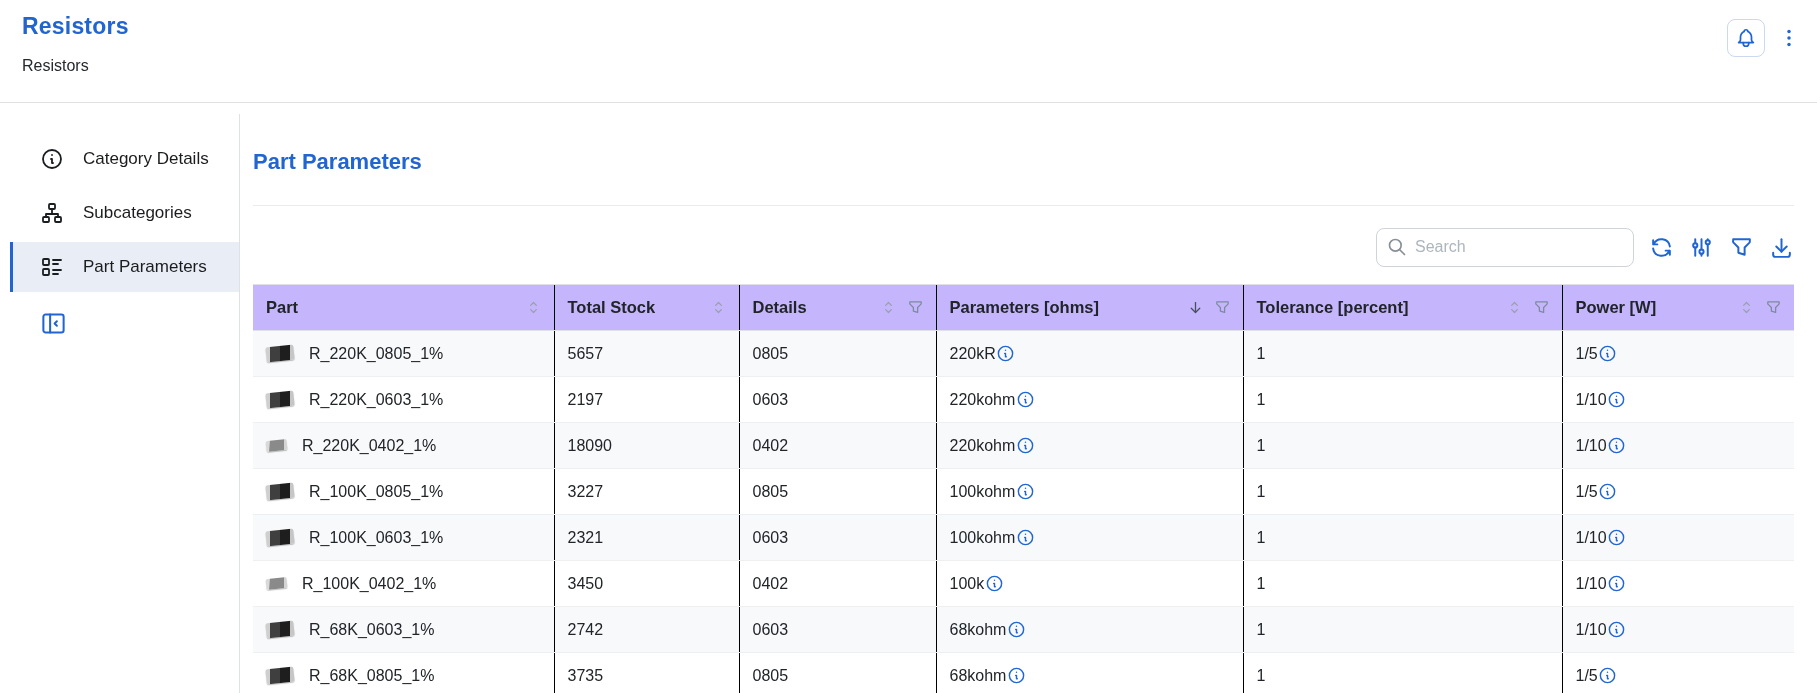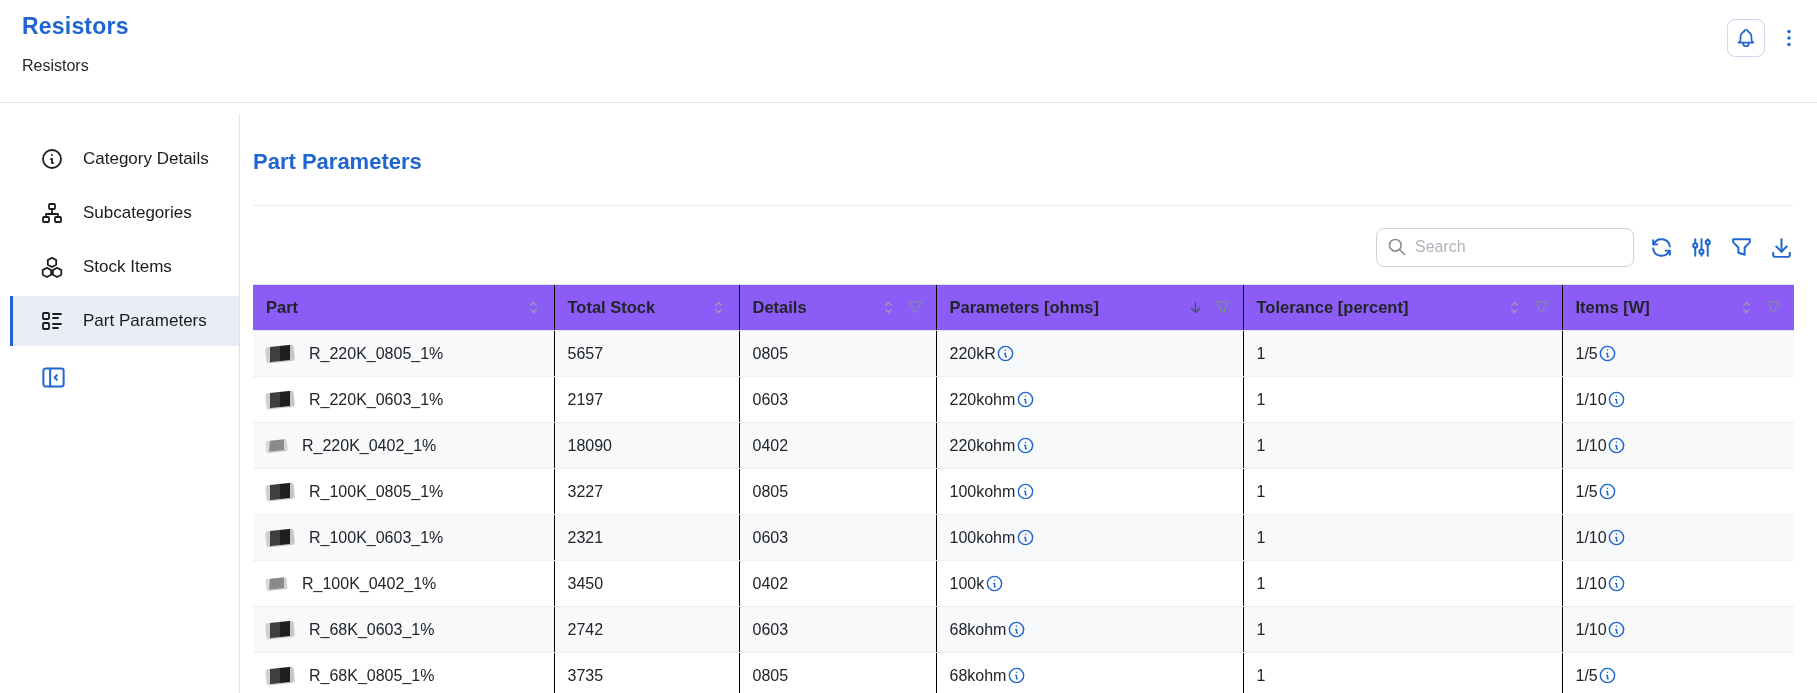--- a/index.html
+++ b/index.html
@@ -39,21 +39,21 @@
   .h-divider{margin-top:30px;border-top:1px solid #e9ecef;}
   .toolbar{margin-top:20px;display:flex;justify-content:flex-end;align-items:center;gap:15px;height:42px;}
   .search-box{width:258px;height:39px;border:1px solid #ced4da;border-radius:8px;display:flex;align-items:center;padding:0 10px;gap:8px;background:#fff;}
   .search-box svg{width:20px;height:20px;color:#868e96;flex:none;}
   .search-box input{border:none;outline:none;font-size:16px;width:100%;font-family:inherit;color:#495057;background:transparent;}
   .search-box input::placeholder{color:#adb5bd;}
   .tool-btn{background:none;border:none;padding:0;cursor:pointer;width:25px;height:25px;line-height:0;}
   .tool-btn svg{width:25px;height:25px;color:var(--accent);}
   
   table{width:1541px;border-collapse:collapse;table-layout:fixed;margin-top:16px;}
-  thead th{height:46px;border-top:1px solid var(--border);border-bottom:1px solid var(--border);font-size:16.5px;font-weight:700;text-align:left;padding:0 12px 0 13px;cursor:pointer;background:#8b5cf6;}
+  thead th{height:46px;border-top:1px solid var(--border);border-bottom:1px solid var(--border);font-size:16.5px;font-weight:700;text-align:left;padding:0 12px 0 13px;cursor:pointer;background:#c4b5fd;}
   th + th, td + td{border-left:1px solid #000000;}
   tbody td{height:46px;font-size:16px;padding:0 14px 0 13px;border-bottom:1px solid #edf0f3;}
   tbody tr:nth-child(odd){background:var(--row-stripe);}
   .th-inner{display:flex;align-items:center;justify-content:space-between;gap:6px;}
   .th-icons{display:flex;align-items:center;gap:10px;flex:none;}
   .sort-icon{width:17px;height:17px;color:#99a1aa;}
   .sort-active-icon{width:17px;height:17px;color:#454f59;}
   .funnel-wrap{line-height:0;cursor:pointer;}
   .funnel-icon-svg{width:17px;height:17px;color:#7e8b9d;}
   .part-inner{display:flex;align-items:center;gap:15px;cursor:pointer;}
@@ -102,28 +102,20 @@
         </div>
         <div class="nav-item">
           <svg class="nav-icon" viewBox="0 0 24 24" fill="none" stroke="currentColor" stroke-width="1.8" stroke-linecap="round" stroke-linejoin="round">
             <rect x="9" y="3" width="6" height="5" rx="1"></rect>
             <rect x="3" y="16" width="6" height="5" rx="1"></rect>
             <rect x="15" y="16" width="6" height="5" rx="1"></rect>
             <path d="M6 16v-3h12v3"></path>
             <path d="M12 8v5"></path>
           </svg>
           <span>Subcategories</span>
-        </div>
-        <div class="nav-item">
-          <svg class="nav-icon" viewBox="0 0 24 24" fill="none" stroke="currentColor" stroke-width="1.8" stroke-linecap="round" stroke-linejoin="round">
-            <path d="M12 2.8l4.2 2.3v4.6L12 12 7.8 9.7V5.1z"></path>
-            <path d="M6.9 12.8l4.2 2.3v4.6L6.9 22l-4.2-2.3v-4.6z"></path>
-            <path d="M17.1 12.8l4.2 2.3v4.6L17.1 22l-4.2-2.3v-4.6z"></path>
-          </svg>
-          <span>Stock Items</span>
         </div>
         <div class="nav-item active">
           <svg class="nav-icon" viewBox="0 0 24 24" fill="none" stroke="currentColor" stroke-width="1.8" stroke-linecap="round" stroke-linejoin="round">
             <path d="M13 5h8"></path>
             <path d="M13 9h5"></path>
             <path d="M13 15h8"></path>
             <path d="M13 19h5"></path>
             <rect x="3" y="4" width="6" height="6" rx="1"></rect>
             <rect x="3" y="14" width="6" height="6" rx="1"></rect>
           </svg>
@@ -253,21 +245,21 @@
                     <path d="M16 15l-4 4-4-4"></path>
                   </svg>
                   <span class="funnel-wrap"><svg class="funnel-icon-svg" viewBox="0 0 24 24" fill="none" stroke="currentColor" stroke-width="1.8" stroke-linecap="round" stroke-linejoin="round">
                       <path d="M4 4h16v2.2a2 2 0 0 1-.6 1.4L15 12v7l-6-2v-5L4.6 7.6A2 2 0 0 1 4 5.2z"></path>
                     </svg></span>
                 </span>
               </div>
             </th>
             <th>
               <div class="th-inner">
-                <span>Items [W]</span>
+                <span>Power [W]</span>
                 <span class="th-icons">
                   <svg class="sort-icon" viewBox="0 0 24 24" fill="none" stroke="currentColor" stroke-width="1.8" stroke-linecap="round" stroke-linejoin="round">
                     <path d="M8 9l4-4 4 4"></path>
                     <path d="M16 15l-4 4-4-4"></path>
                   </svg>
                   <span class="funnel-wrap"><svg class="funnel-icon-svg" viewBox="0 0 24 24" fill="none" stroke="currentColor" stroke-width="1.8" stroke-linecap="round" stroke-linejoin="round">
                       <path d="M4 4h16v2.2a2 2 0 0 1-.6 1.4L15 12v7l-6-2v-5L4.6 7.6A2 2 0 0 1 4 5.2z"></path>
                     </svg></span>
                 </span>
               </div>

